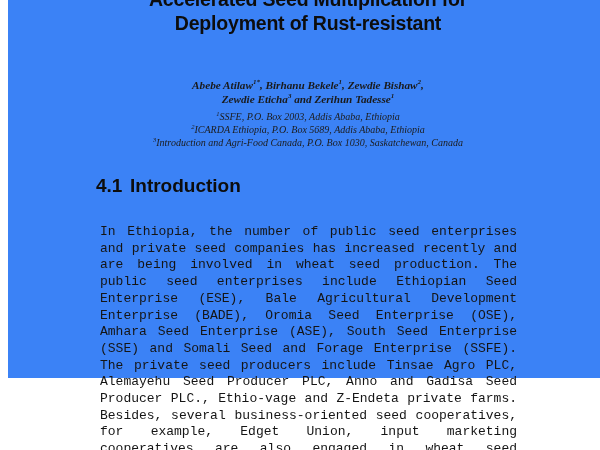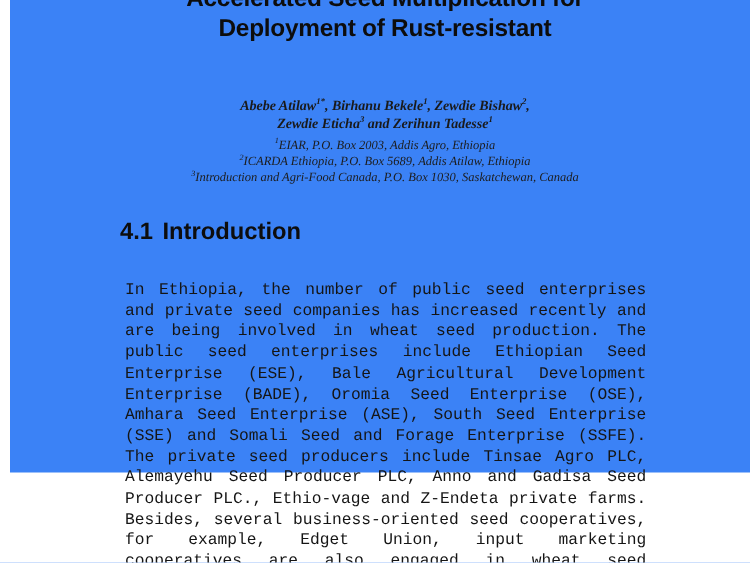--- a/index.html
+++ b/index.html
@@ -130,24 +130,24 @@
     <div class="author-line">
       <span>Abebe Atilaw</span><sup>1*</sup><span>, Birhanu Bekele</span><sup>1</sup><span>, Zewdie Bishaw</span><sup>2</sup><span>,</span>
     </div>
     <div class="author-line">
       <span>Zewdie Eticha</span><sup>3</sup><span> and Zerihun Tadesse</span><sup>1</sup>
     </div>
   </div>
 
   <div class="affil-block">
     <div class="affil-line">
-      <sup>1</sup><span>EIAR, P.O. Box 2003, Addis Agro, Ethiopia</span>
+      <sup>1</sup><span>SSFE, P.O. Box 2003, Addis Ababa, Ethiopia</span>
     </div>
     <div class="affil-line">
-      <sup>2</sup><span>ICARDA Ethiopia, P.O. Box 5689, Addis Atilaw, Ethiopia</span>
+      <sup>2</sup><span>ICARDA Ethiopia, P.O. Box 5689, Addis Ababa, Ethiopia</span>
     </div>
     <div class="affil-line">
       <sup>3</sup><span>Introduction and Agri-Food Canada, P.O. Box 1030, Saskatchewan, Canada</span>
     </div>
   </div>
 
   <div class="section-heading">
     <span class="num">4.1</span><span>Introduction</span>
   </div>
 

